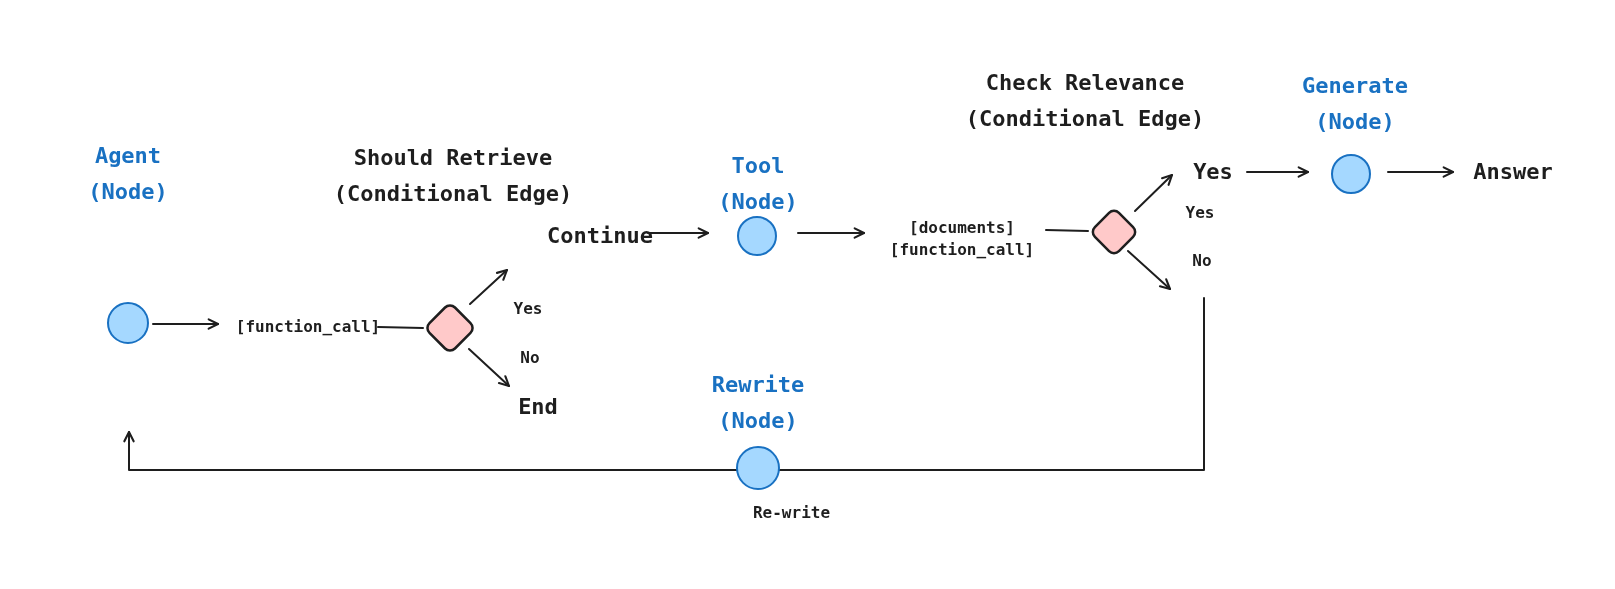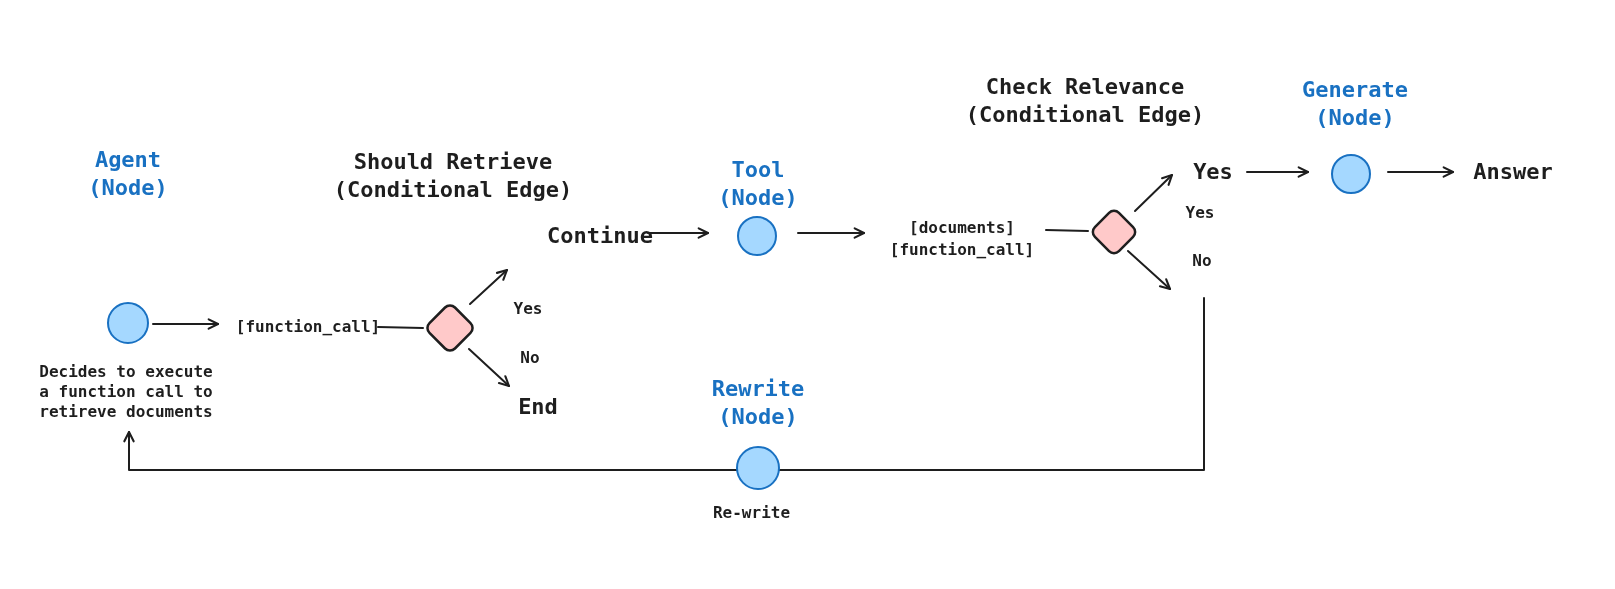--- a/index.html
+++ b/index.html
@@ -40,21 +40,21 @@
   .lbl {
     position: absolute;
     transform: translate(-50%, -50%);
     white-space: pre-line;
     text-align: center;
     color: var(--text-dark, #1e1e1e);
     font-weight: 700;
   }
   .big {
     font-size: 22px;
-    line-height: 28px;
+    line-height: 36px;
   }
   .small {
     font-size: 16px;
     line-height: 20px;
   }
   .docs {
     line-height: 22px;
   }
   .blue {
     color: var(--label-blue, #1971c2);
@@ -101,29 +101,26 @@
 (Conditional Edge)</div>
   <div class="lbl big blue" style="left:758px; top:176px;margin-top:8px;">Tool
 (Node)</div>
   <div class="lbl big" style="left:1085px; top:101px;">Check Relevance
 (Conditional Edge)</div>
   <div class="lbl big blue" style="left:1355px; top:104px;">Generate
 (Node)</div>
   <div class="lbl big blue" style="left:758px; top:403px;">Rewrite
 (Node)</div>
 
-  <div class="lbl small" style="left:126px; top:392px;">Decides to execute
-a function call to
-retireve documents</div>
   <div class="lbl small" style="left:308px; top:327px;">[function_call]</div>
   <div class="lbl small" style="left:528px; top:309px;">Yes</div>
   <div class="lbl small" style="left:530px; top:358px;">No</div>
   <div class="lbl big" style="left:600px; top:236px;">Continue</div>
   <div class="lbl big" style="left:538px; top:407px;text-align:right;">End</div>
   <div class="lbl small docs" style="left:962px; top:239px;">[documents]
 [function_call]</div>
   <div class="lbl big" style="left:1213px; top:172px;">Yes</div>
   <div class="lbl small" style="left:1200px; top:213px;">Yes</div>
   <div class="lbl small" style="left:1202px; top:261px;">No</div>
   <div class="lbl big" style="left:1513px; top:172px;">Answer</div>
-  <div class="lbl small" style="left:736px; top:513px;padding-left:31px;">Re-write</div>
+  <div class="lbl small" style="left:776px; top:513px;padding-left:31px;">Re-write</div>
 
 </div>
 
 </body></html>

